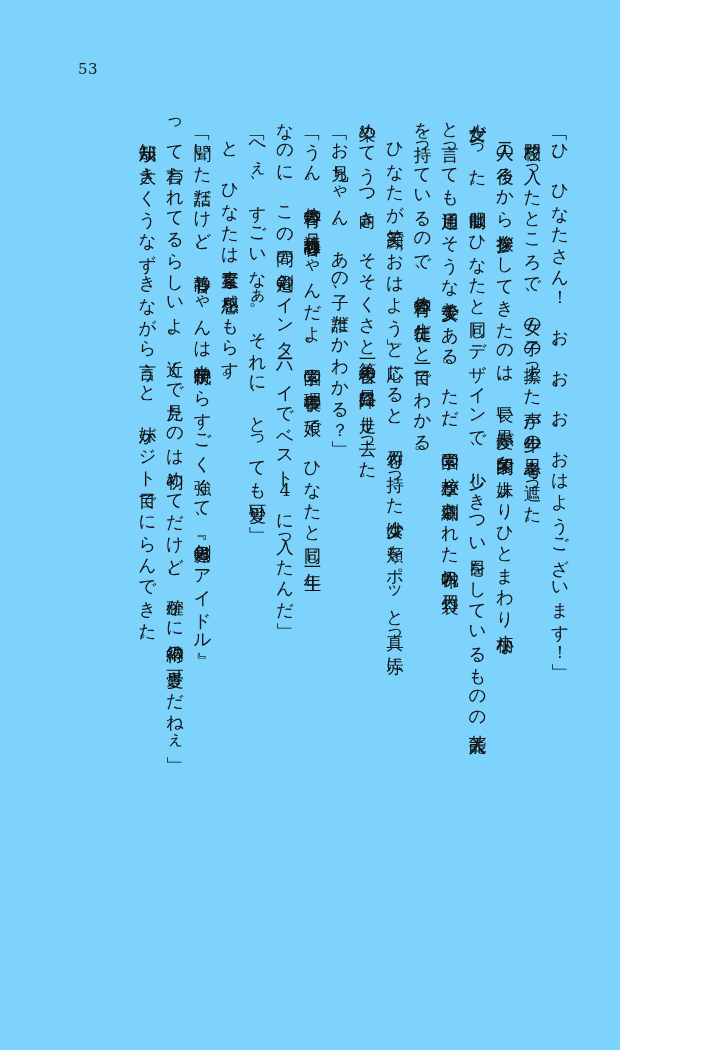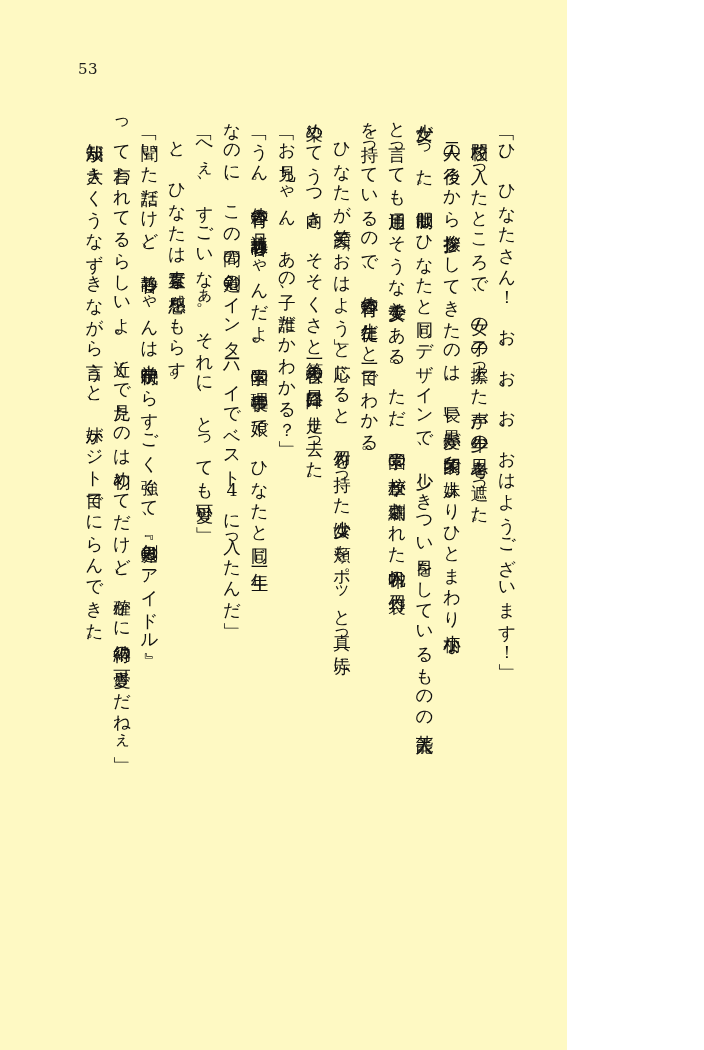--- a/index.html
+++ b/index.html
@@ -10,23 +10,23 @@
   body {
     width: 704px;
     height: 1050px;
     overflow: hidden;
     font-family: "DejaVu Serif", "Liberation Serif", serif;
     color: #000000;
   }
 
   #page {
     position: relative;
-    width: 567px;
+    width: 620px;
     height: 1050px;
-    background: #fef9c3;
+    background: #7dd3fc;
   }
 
   
   #page-number {
     position: absolute;
     top: 60px;
     left: 78px;
     font-size: 15px;
     letter-spacing: 0.5px;
     color: #1a1a1a;

